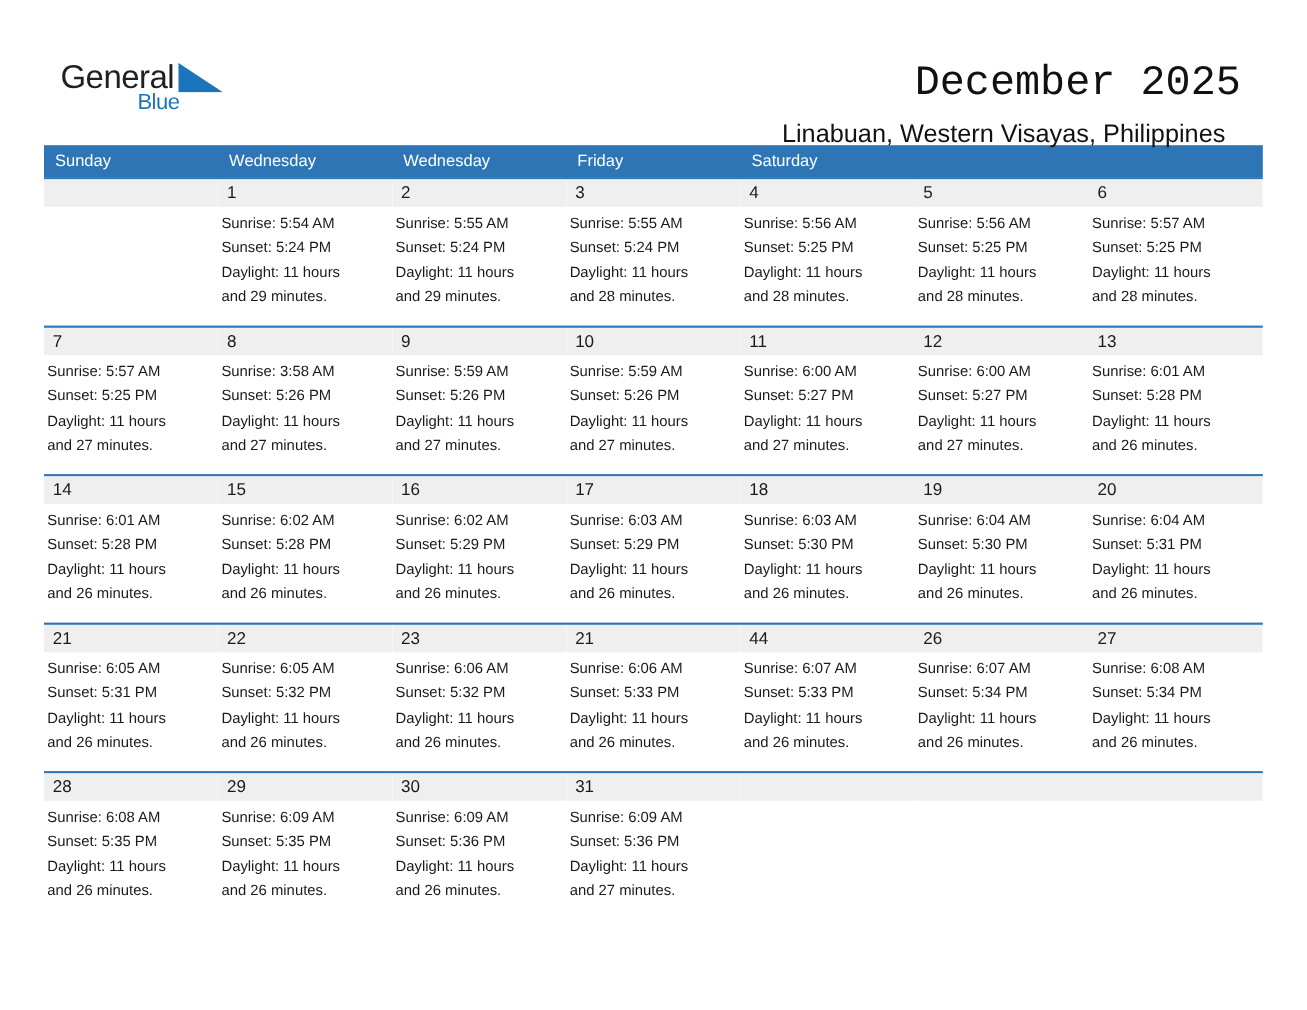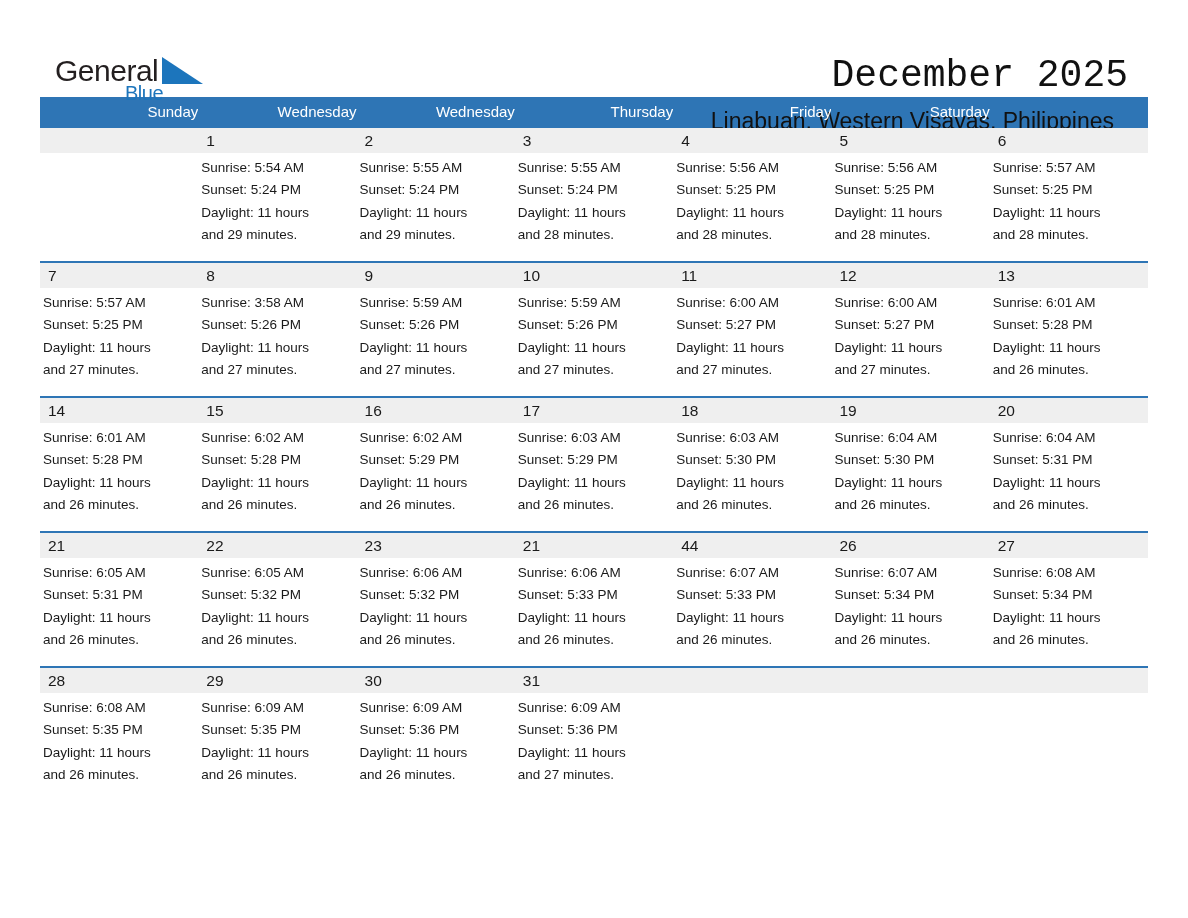--- a/index.html
+++ b/index.html
@@ -15,21 +15,21 @@
     background: #ffffff;
     overflow: hidden;
   }
 
   
   .top {
     display: flex;
     justify-content: flex-start;
     align-items: flex-start;
     padding: 52px 60px 0 55px;
-    height: 97px;
+    height: 132px;
     box-sizing: border-box;
   }
   .logo {
     position: relative;
     width: 165px;
     height: 62px;
     flex: none;
   }
   .logo-general {
     position: absolute;
@@ -80,21 +80,20 @@
   
   .cal {
     margin: 0 40px;
     width: 1108px;
   }
   .weekdays {
     display: grid;
     grid-template-columns: repeat(7, 1fr);
     background: var(--header-bg, #2e75b5);
     height: 29px;
-    text-align: right;
   }
   .weekday {
     color: #ffffff;
     font-size: 15px;
     line-height: 29px;
     padding-left: 10px;
     overflow: hidden;
     white-space: nowrap;
   }
   .week-row {
@@ -140,21 +139,20 @@
       <h1 class="month-title">December 2025</h1>
       <h2 class="location-subtitle">Linabuan, Western Visayas, Philippines</h2>
     </div>
   </header>
 
   <div class="cal">
     <div class="weekdays">
         <div class="weekday">Sunday</div>
         <div class="weekday">Wednesday</div>
         <div class="weekday">Wednesday</div>
-        <div class="weekday">Thursday</div>
         <div class="weekday">Friday</div>
         <div class="weekday">Saturday</div>
       </div>
     <div>
         <div class="week-row">
           <div class="day-cell">
             <div class="day-num"></div>
             <div class="day-lines"></div>
           </div>
           <div class="day-cell">

